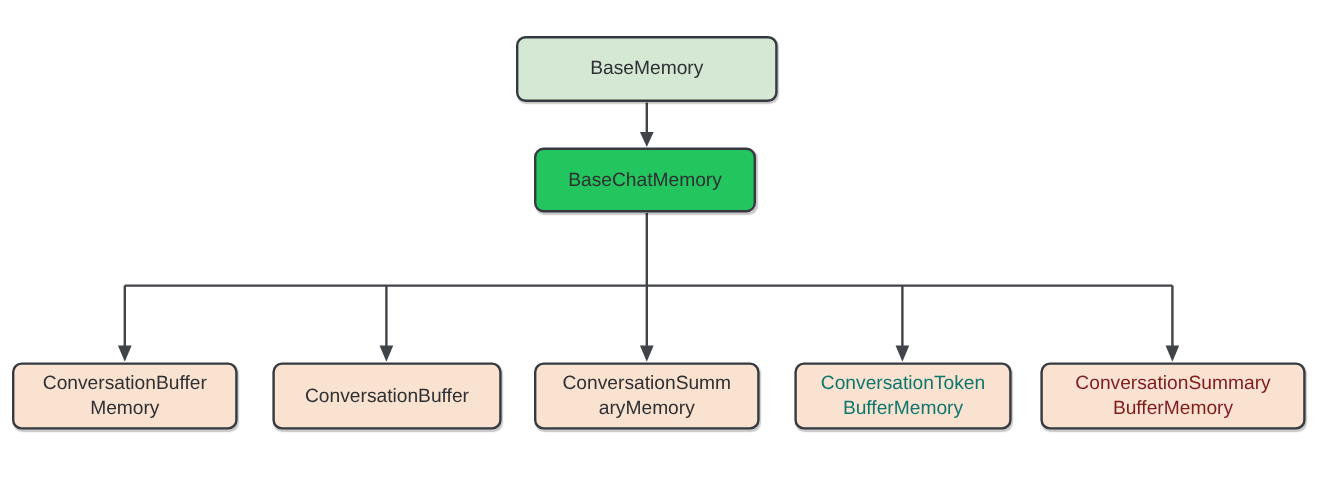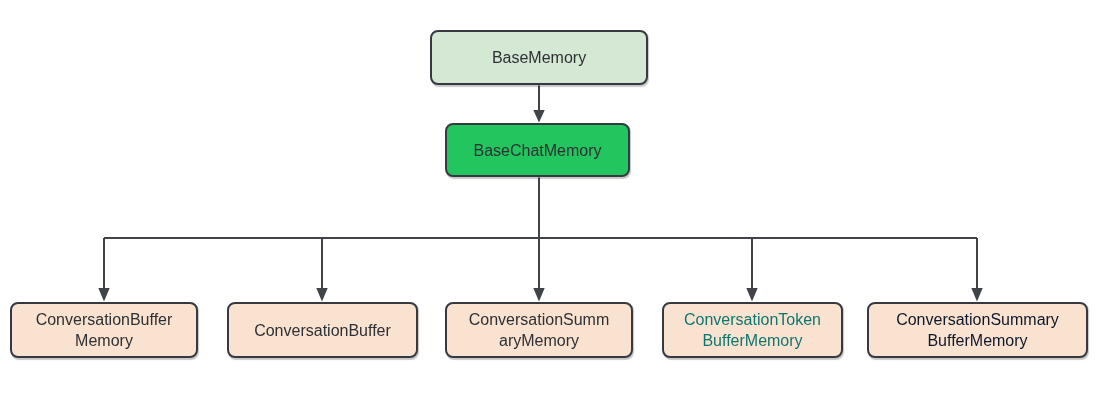--- a/index.html
+++ b/index.html
@@ -85,18 +85,18 @@
   <div class="node n-c3" style="background-color: rgb(250, 226, 208); border-color: rgb(54, 58, 64); color: rgb(46, 48, 51);">
     <span>ConversationSumm</span>
     <span>aryMemory</span>
   </div>
 
   <div class="node n-c4" style="background-color: rgb(250, 226, 208); border-color: rgb(54, 58, 64); color: #0f766e;">
     <span>ConversationToken</span>
     <span>BufferMemory</span>
   </div>
 
-  <div class="node n-c5" style="background-color: rgb(250, 226, 208); border-color: rgb(54, 58, 64); color: #0f172a;">
+  <div class="node n-c5" style="background-color: rgb(250, 226, 208); border-color: rgb(54, 58, 64); color: #7f1d1d;">
     <span>ConversationSummary</span>
     <span>BufferMemory</span>
   </div>
 
 </div>
 
 </body></html>

